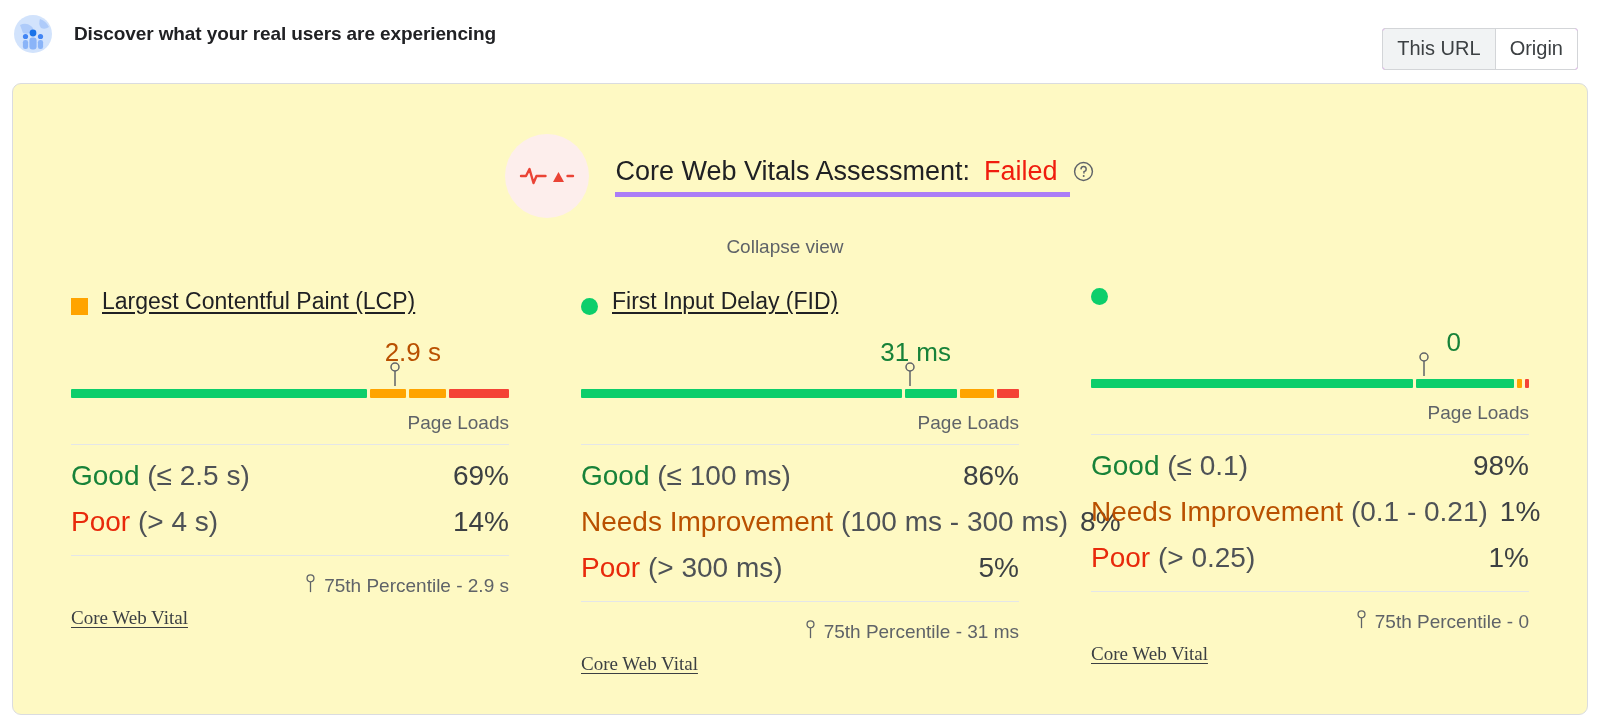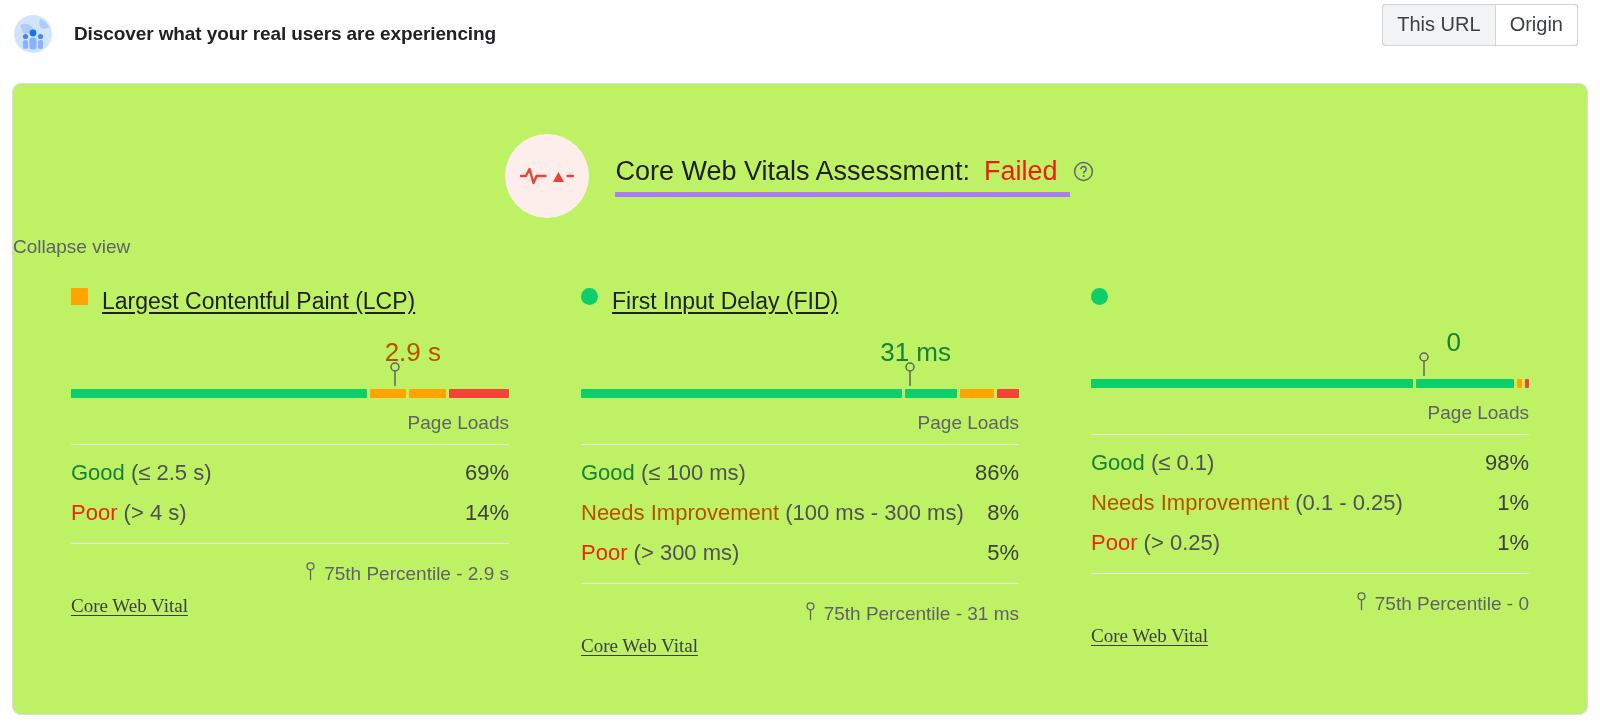--- a/index.html
+++ b/index.html
@@ -28,21 +28,21 @@
   .header-title {
     font-size: 19px;
     font-weight: 700;
     letter-spacing: -0.1px;
     color: #202124;
     white-space: nowrap;
   }
   .scope-toggle {
     position: absolute;
     right: 22px;
-    top: 4px;
+    top: 28px;
     display: flex;
     border: 1px solid #d3d5d8;
     border-radius: 3px;
     overflow: hidden;
     background: #d946ef;
   }
   .scope-btn {
     font-size: 20px;
     line-height: 1;
     padding: 9px 14px 11px;
@@ -58,21 +58,21 @@
     border-right: 1px solid #d3d5d8;
   }
 
   
   .card {
     position: relative;
     margin: 15px 12px 0 12px;
     border: 1px solid #dadce0;
     border-radius: 9px;
     height: 632px;
-    background: #bef264;
+    background: #fef9c3;
     padding: 0;
   }
 
   .assessment-row {
     display: flex;
     align-items: center;
     justify-content: center;
     gap: 26px;
     padding-top: 50px;
   }
@@ -100,21 +100,21 @@
     position: absolute;
     left: 0;
     bottom: 0;
     width: 455px;
     height: 5px;
     background: #ab7df6;
   }
 
   .collapse-row {
     display: flex;
-    justify-content: flex-start;
+    justify-content: center;
     padding: 18px 30px 0 0;
   }
   .collapse-link {
     font-size: 19px;
     color: #5f6368;
     cursor: pointer;
     white-space: nowrap;
   }
 
   
@@ -123,21 +123,21 @@
     padding: 30px 22px 0 22px;
     gap: 0;
   }
   .metric {
     flex: 1 1 0;
     padding: 0 36px;
     min-width: 0;
   }
   .metric-head {
     display: flex;
-    align-items: flex-start;
+    align-items: flex-end;
     gap: 14px;
     margin-bottom: 22px;
   }
   .marker-square { width: 17px; height: 17px; flex: 0 0 17px; }
   .marker-circle { width: 17px; height: 17px; border-radius: 50%; flex: 0 0 17px; }
   .metric-name {
     font-size: 23px;
     color: #202124;
     text-decoration: underline;
     text-underline-offset: 3px;
@@ -180,21 +180,21 @@
     color: #5f6368;
     padding-top: 8px;
   }
   .rule { height: 1px; background: #e4e6e8; margin: 10px 0 0 0; }
 
   .dist-rows { padding-top: 8px; }
   .dist-row {
     display: flex;
     align-items: baseline;
     justify-content: space-between;
-    font-size: 22px;
+    font-size: 28px;
     padding: 7px 0;
     gap: 12px;
   }
   .dist-label { white-space: nowrap; }
   .dist-label .bucket-good { color: #178239; }
   .dist-label .bucket-ni { color: #b95000; }
   .dist-label .bucket-poor { color: #e8290b; }
   .dist-label .range { color: #4e5256; }
   .dist-pct { color: #3c4043; white-space: nowrap; }
 
@@ -423,21 +423,21 @@
         <div class="dist-row">
           <span class="dist-label">
             <span class="bucket-good">Good</span>
             <span class="range">(≤ 0.1)</span>
           </span>
           <span class="dist-pct">98%</span>
         </div>
         <div class="dist-row">
           <span class="dist-label">
             <span class="bucket-ni">Needs Improvement</span>
-            <span class="range">(0.1 - 0.25)</span>
+            <span class="range">(0.1 - 0.21)</span>
           </span>
           <span class="dist-pct">1%</span>
         </div>
         <div class="dist-row">
           <span class="dist-label">
             <span class="bucket-poor">Poor</span>
             <span class="range">(&gt; 0.25)</span>
           </span>
           <span class="dist-pct">1%</span>
         </div>

